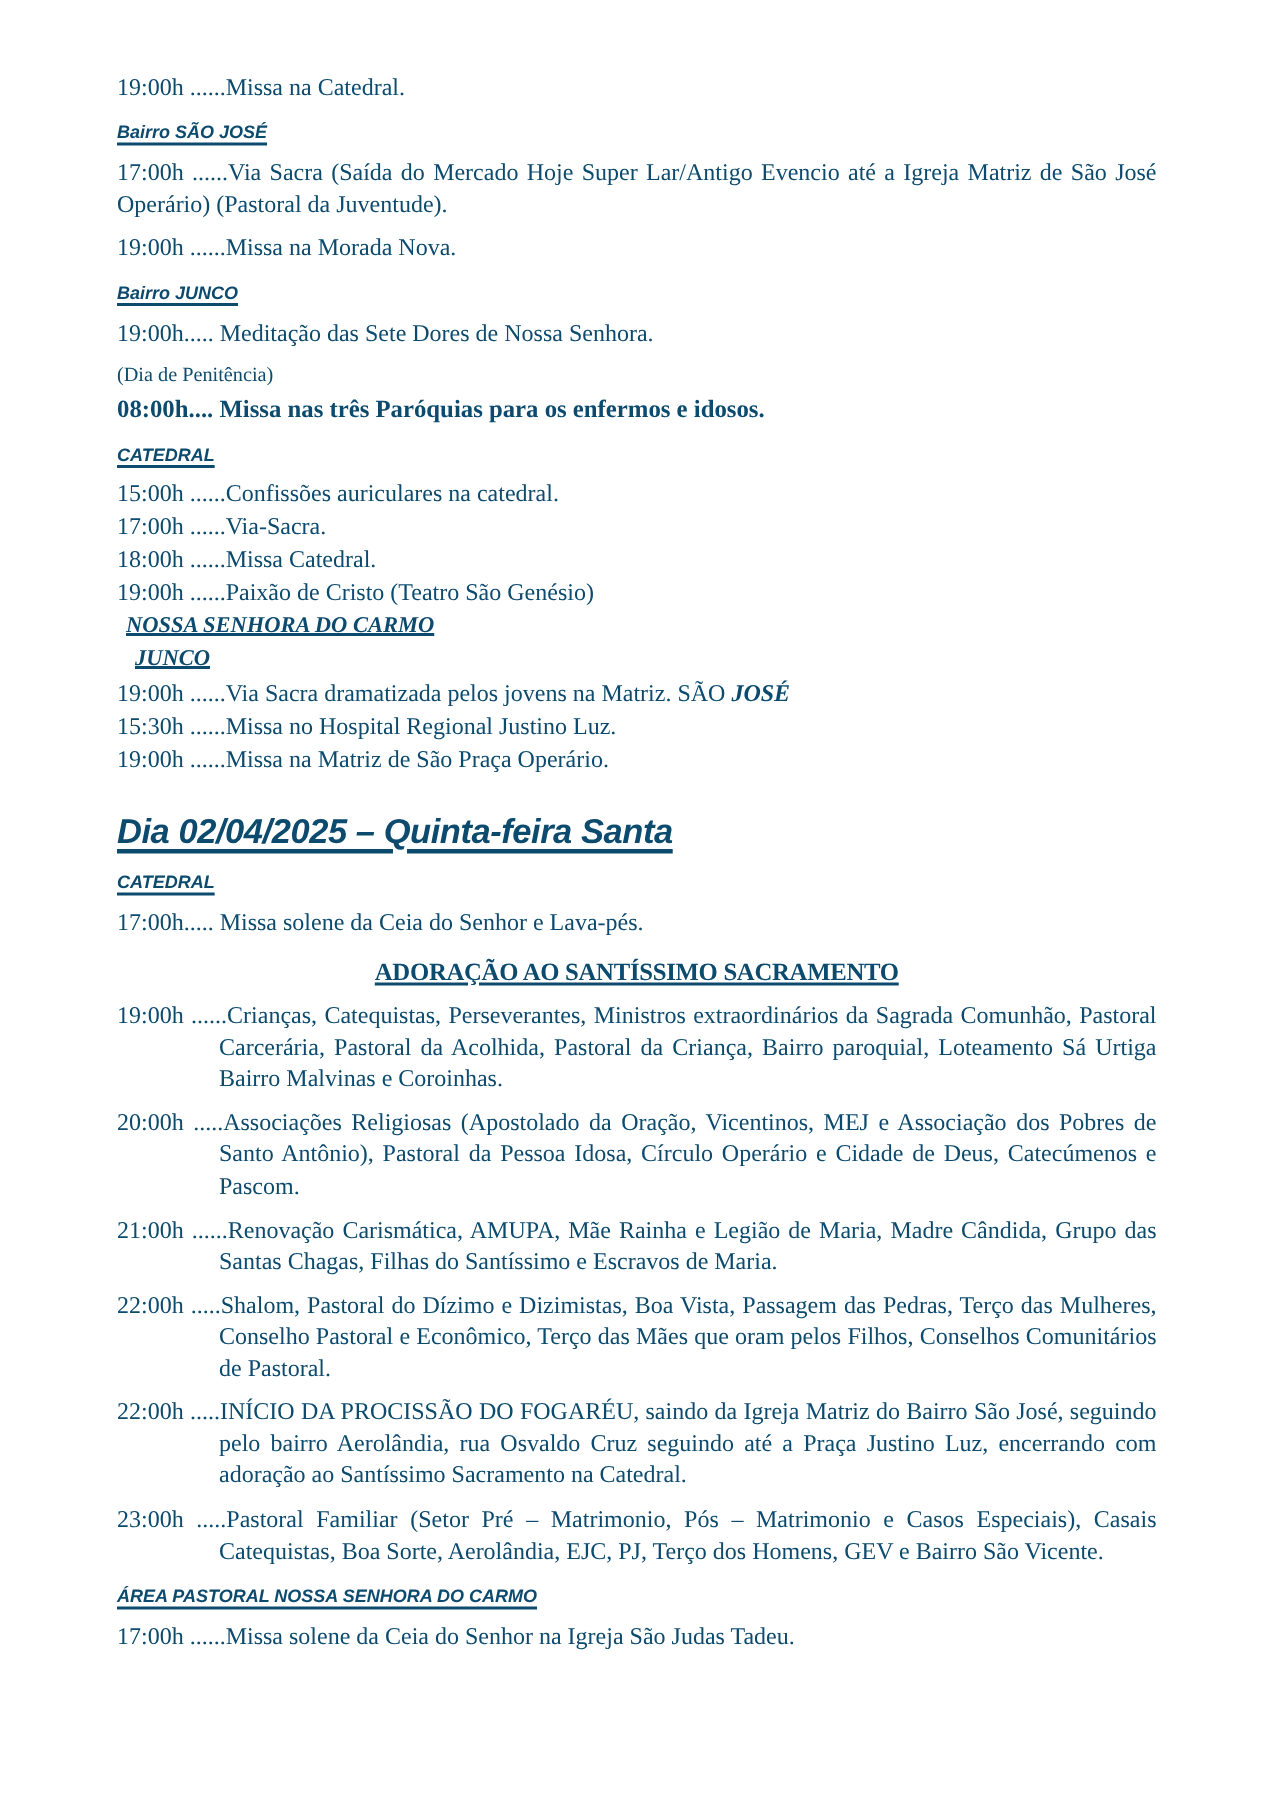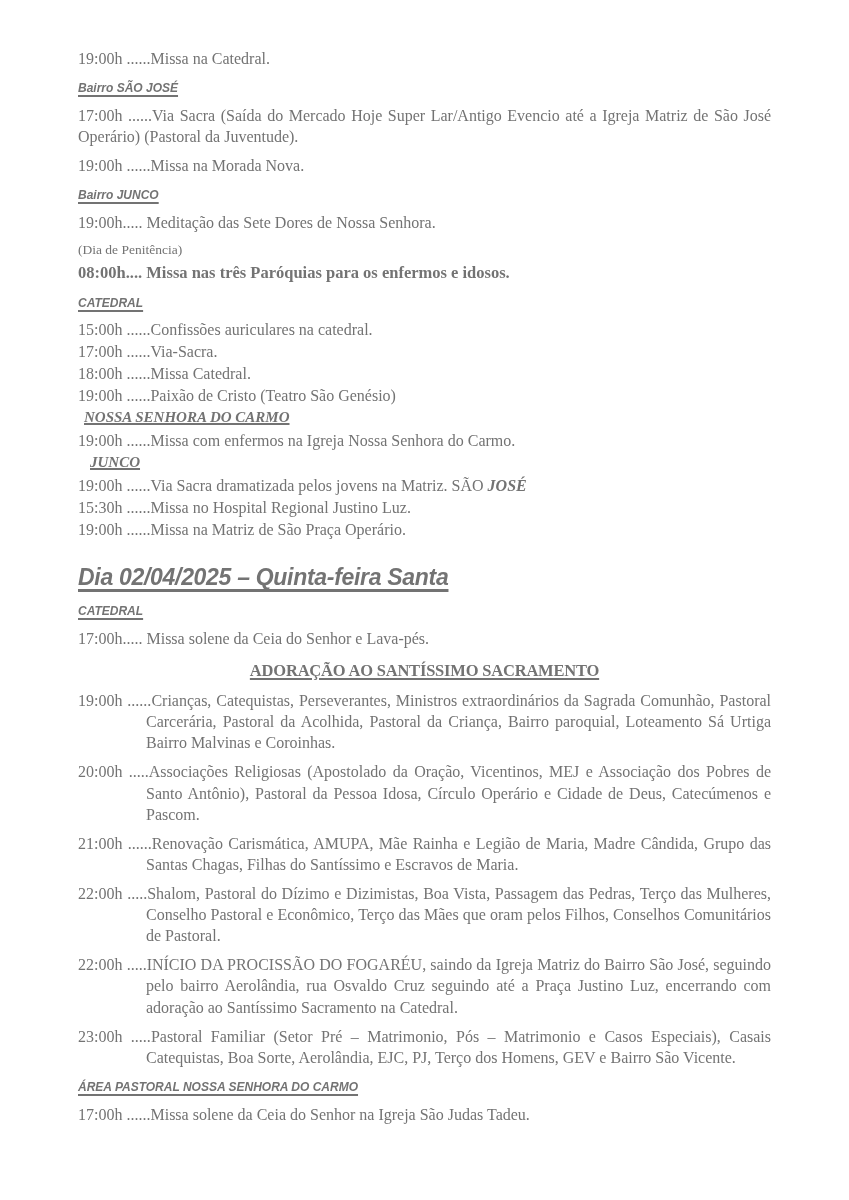--- a/index.html
+++ b/index.html
@@ -1,18 +1,18 @@
 <!DOCTYPE html>
 <html><head>
 <meta charset="utf-8">
 <style>
   html,body{margin:0;padding:0;background:#ffffff;}
   .page{
     width:849px;height:1200px;box-sizing:border-box;
-    background:#ffffff;color:#737373;
+    background:#ffffff;color:#0c4a6e;
     padding:40px 78px 10px 78px;
     font-family:"Liberation Serif",serif;
     font-size:16px;line-height:1.32;
     overflow:hidden;
   }
   .event{margin:8px 0;text-align:justify;text-align-last:left;}
   .event.tight{margin:1px 0;}
   .event.hang{padding-left:68px;text-indent:-68px;}
   .event.bold{font-weight:bold;font-size:16.5px;margin:3px 0;}
   .lead{white-space:pre;}
@@ -59,21 +59,20 @@
       <div class="bairro-header">Bairro JUNCO</div>
       <p class="event hang"><span class="lead">19:00h..... </span><span>Meditação das Sete Dores de Nossa Senhora.</span></p>
       <div class="note">(Dia de Penitência)</div>
       <p class="event tight hang bold"><span class="lead">08:00h.... </span><span>Missa nas três Paróquias para os enfermos e idosos.</span></p>
       <div class="bairro-header">CATEDRAL</div>
       <p class="event tight hang"><span class="lead">15:00h ......</span><span>Confissões auriculares na catedral.</span></p>
       <p class="event tight hang"><span class="lead">17:00h ......</span><span>Via-Sacra.</span></p>
       <p class="event tight hang"><span class="lead">18:00h ......</span><span>Missa Catedral.</span></p>
       <p class="event tight hang"><span class="lead">19:00h ......</span><span>Paixão de Cristo (Teatro São Genésio)</span></p>
       <div class="serif-header indented">NOSSA SENHORA DO CARMO</div>
-      <p class="event tight hang"><span class="lead">19:00h ......</span><span>Missa com enfermos na Igreja Nossa Senhora do Carmo.</span></p>
       <div class="serif-header">JUNCO</div>
       <p class="event tight hang"><span class="lead">19:00h ......</span><span>Via Sacra dramatizada pelos jovens na Matriz. SÃO </span><span class="emph">JOSÉ</span></p>
       <p class="event tight hang"><span class="lead">15:30h ......</span><span>Missa no Hospital Regional Justino Luz.</span></p>
       <p class="event tight hang"><span class="lead">19:00h ......</span><span>Missa na Matriz de São Praça Operário.</span></p>
       <div class="day-header">Dia 02/04/2025 – Quinta-feira Santa</div>
       <div class="bairro-header">CATEDRAL</div>
       <p class="event hang"><span class="lead">17:00h..... </span><span>Missa solene da Ceia do Senhor e Lava-pés.</span></p>
       <div class="section-header">ADORAÇÃO AO SANTÍSSIMO SACRAMENTO</div>
       <p class="event hang"><span class="lead">19:00h ......</span><span>Crianças, Catequistas, Perseverantes, Ministros extraordinários da Sagrada Comunhão, Pastoral Carcerária, Pastoral da Acolhida, Pastoral da Criança, Bairro paroquial, Loteamento Sá Urtiga Bairro Malvinas e Coroinhas.</span></p>
       <p class="event hang"><span class="lead">20:00h .....</span><span>Associações Religiosas (Apostolado da Oração, Vicentinos, MEJ e Associação dos Pobres de Santo Antônio), Pastoral da Pessoa Idosa, Círculo Operário e Cidade de Deus, Catecúmenos e Pascom.</span></p>

